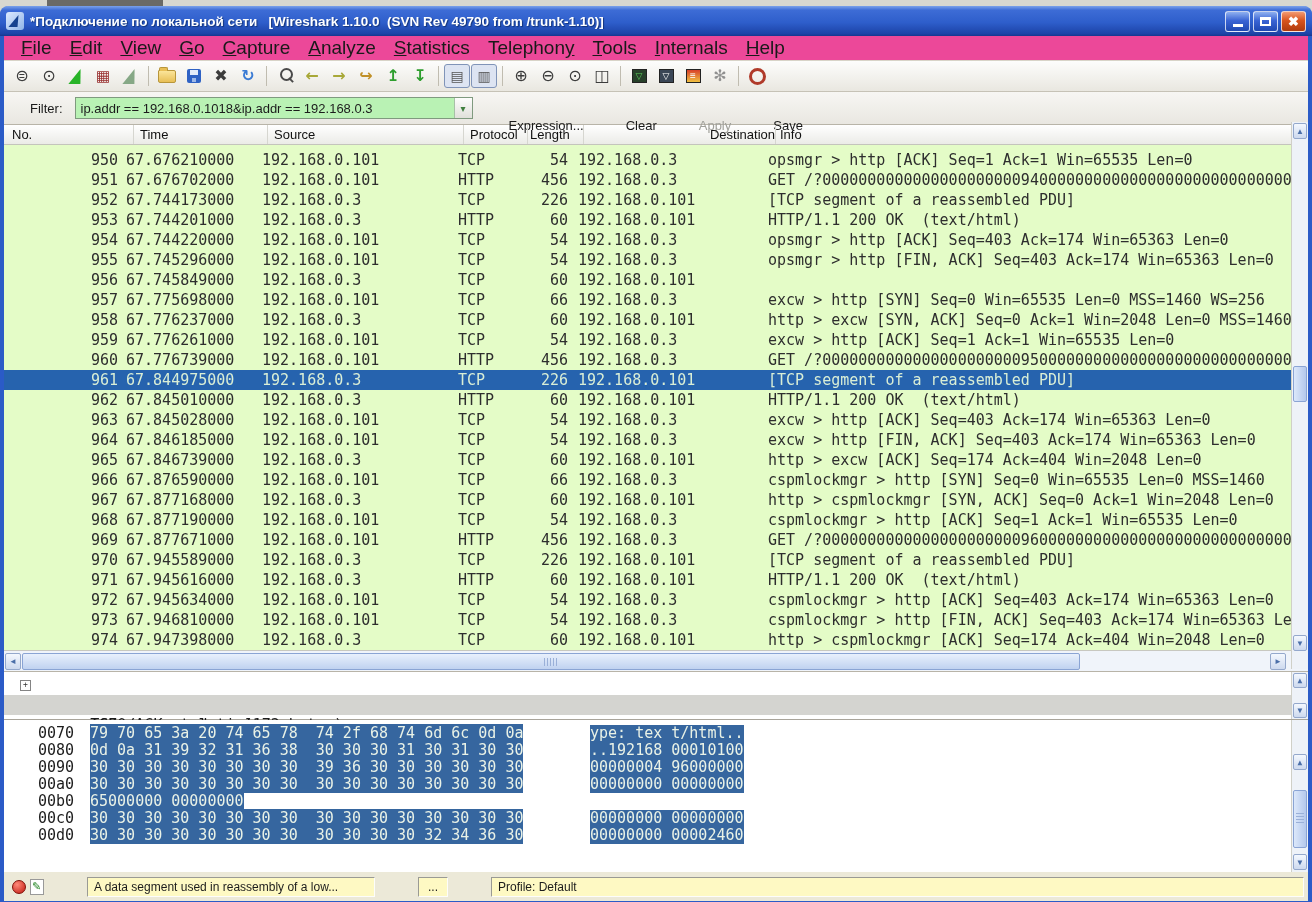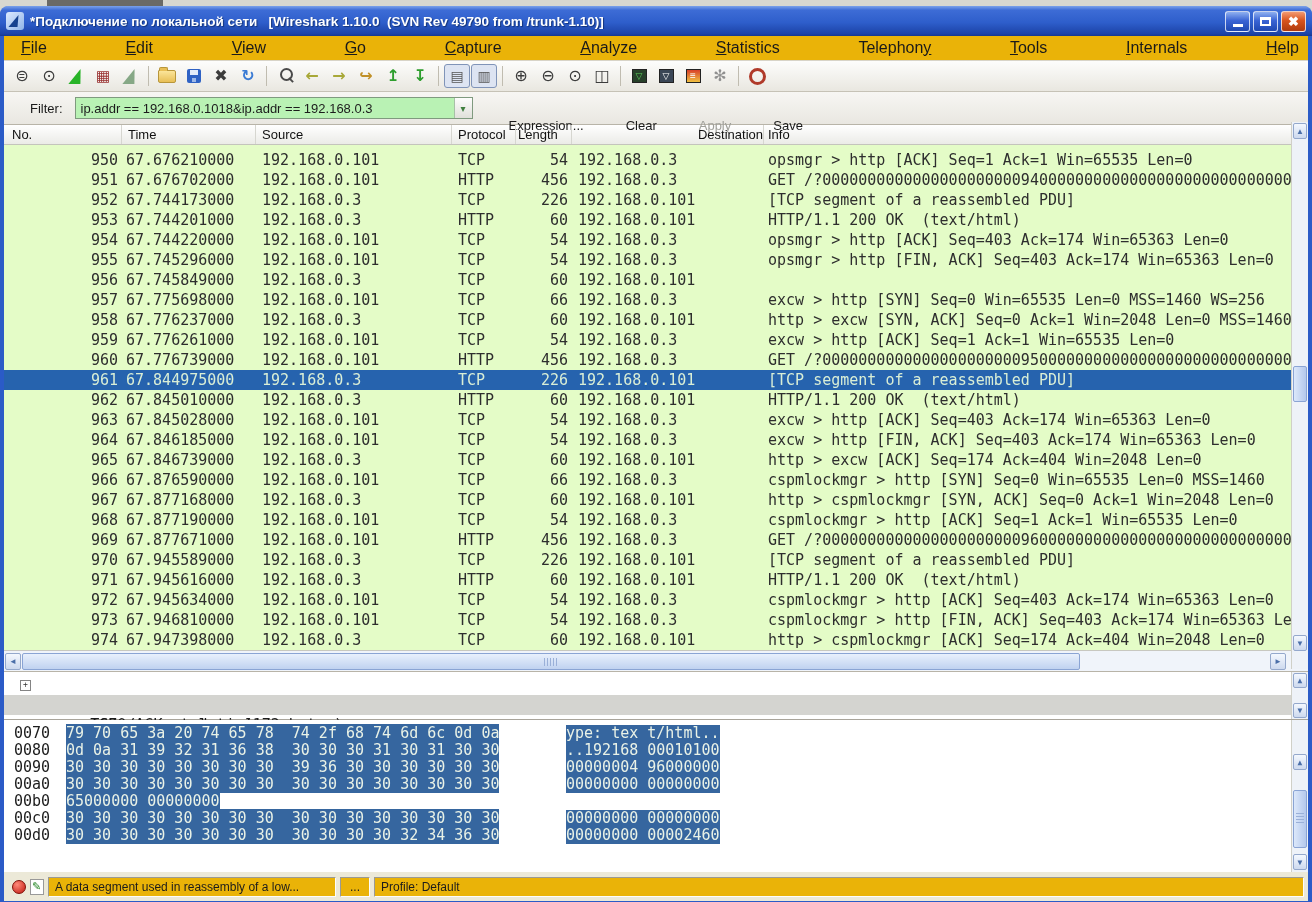--- a/index.html
+++ b/index.html
@@ -14,21 +14,21 @@
   .app-icon{width:18px;height:18px;border-radius:3px;background:linear-gradient(135deg,#dceaff,#8fb4e8);margin-right:6px;position:relative;flex:none;}
   .app-icon .fin{position:absolute;left:4px;bottom:3px;width:0;height:0;border-left:7px solid transparent;border-right:2px solid transparent;border-bottom:12px solid #15418f;transform:skewX(-14deg);}
   .title-text{color:#fff;font-weight:bold;font-size:13.5px;white-space:pre;text-shadow:1px 1px 1px #13337a;flex:1;overflow:hidden;}
   .wbtns{display:flex;gap:3px;}
   .wbtn{width:25px;height:21px;border:1px solid rgba(255,255,255,.75);border-radius:3px;display:flex;align-items:center;justify-content:center;box-sizing:border-box;}
   .wbtn.minmax{background:linear-gradient(180deg,#8fb0f0,#3a64d4 45%,#1e48b2);}
   .wbtn .bar{width:10px;height:3px;background:#fff;margin-top:9px;}
   .wbtn .sq{width:11px;height:9px;border:2px solid #fff;border-top-width:3px;box-sizing:border-box;}
   .wbtn.close{background:linear-gradient(180deg,#f29a72,#d8541e 45%,#b03a0e);color:#fff;font-size:13px;font-weight:bold;line-height:1;}
   
-  .menubar{height:24px;background:#eab308;border-bottom:1px solid #d8d4c8;display:flex;align-items:center;padding-left:8px;font-size:16px;color:#1a1a1a;justify-content:space-between;}
+  .menubar{height:24px;background:#ec4899;border-bottom:1px solid #d8d4c8;display:flex;align-items:center;padding-left:8px;font-size:19px;color:#1a1a1a;}
   .menu-item{padding:3px 9px;cursor:default;}
   
   .toolbar{height:30px;background:linear-gradient(180deg,#fdfdfc,#e9e7e0);border-bottom:1px solid #c6c2b6;display:flex;align-items:center;padding-left:5px;gap:1px;}
   .tb{width:26px;height:24px;display:flex;align-items:center;justify-content:center;border-radius:3px;flex:none;}
   .tb.pressed{border:1px solid #8094b8;background:#dde4f2;box-sizing:border-box;}
   .tsep{width:1px;height:20px;background:#c0bcb0;margin:0 4px;flex:none;}
   .tg{font-size:16px;line-height:1;font-family:"DejaVu Sans",sans-serif;}
   .c-dark{color:#3c3c3c;} .c-stop{color:#993030;font-size:15px;} .c-blue{color:#3b7bd4;font-weight:bold;}
   .c-olive{color:#a8a838;font-weight:bold;} .c-gold{color:#c09028;font-weight:bold;}
   .c-green{color:#2e9e2e;font-weight:bold;} .c-gray{color:#909090;} .c-list{color:#555;font-size:14px;}
@@ -50,21 +50,21 @@
   .filterbar{height:32px;background:linear-gradient(180deg,#f7f6f3,#e9e7e1);border-bottom:1px solid #b8b4a8;display:flex;align-items:center;font-size:13px;}
   .filter-label{margin-left:26px;margin-right:12px;color:#1a1a1a;}
   .combo{display:flex;width:398px;height:22px;border:1px solid #7f9a7f;background:#b9f2b4;box-sizing:border-box;}
   .filter-input{flex:1;border:none;outline:none;background:#b9f2b4;font-family:"Liberation Sans",sans-serif;font-size:13px;color:#1c1c1c;padding:0 5px;}
   .combo-btn{width:17px;background:linear-gradient(180deg,#fdfdfd,#e0e0da);border-left:1px solid #a8c0a8;display:flex;align-items:center;justify-content:center;color:#3f7f3f;font-size:10px;}
   .fbtn{margin-left:30px;color:#1a1a1a;padding:3px 6px;margin-top:34px;}
   .fbtn.disabled{color:#a0a09a;}
   
   .plist-header{height:19px;background:linear-gradient(180deg,#ffffff,#ebebe7);border-bottom:1px solid #c4c4bc;display:flex;font-size:13px;color:#111;}
   .ph{box-sizing:border-box;border-right:1px solid #d6d6d0;padding:2px 0 0 6px;overflow:hidden;white-space:nowrap;}
-  .ph.no{width:118px;padding-left:8px;} .ph.time{width:134px;} .ph.src{width:196px;} .ph.proto{width:64px;}
+  .ph.no{width:130px;padding-left:8px;} .ph.time{width:134px;} .ph.src{width:196px;} .ph.proto{width:64px;}
   .ph.len{width:56px;padding-left:2px;} .ph.dst{width:192px;text-align:right;} .ph.info{flex:1;padding-left:4px;border-right:none;}
   .sliver{height:5px;background:#e4fcc7;overflow:hidden;}
   .plist-body{background:#e4fcc7;}
   .prow{height:20px;line-height:20px;display:flex;font-family:"DejaVu Sans Mono",monospace;font-size:15px;color:#2e2e2e;background:#e4fcc7;white-space:pre;}
   .prow.sel{background:#2663ae;color:#d9eed6;}
   .pc{box-sizing:border-box;overflow:hidden;flex:none;}
   .pc.no{width:118px;text-align:right;padding-right:4px;} .pc.time{width:134px;padding-left:4px;}
   .pc.src{width:196px;padding-left:6px;} .pc.proto{width:64px;padding-left:6px;}
   .pc.len{width:56px;text-align:right;padding-right:4px;} .pc.dst{width:192px;padding-left:6px;}
   .pc.info{flex:1;padding-left:4px;}
@@ -78,31 +78,31 @@
   .vscroll{position:absolute;top:116px;right:0;width:17px;height:547px;background:#eef2f8;border-left:1px solid #d0d0c8;box-sizing:border-box;}
   .hscroll{position:relative;height:22px;background:#f0f4fa;border-top:1px solid #c8c8c0;border-bottom:1px solid #b8b4a8;box-sizing:border-box;}
   
   .details{position:relative;height:48px;background:#fff;border-bottom:1px solid #a8a49a;box-sizing:border-box;font-family:"DejaVu Sans Mono",monospace;font-size:15px;color:#1c1c1c;padding-top:3px;}
   .drow{height:20px;line-height:20px;white-space:pre;padding-left:32px;position:relative;}
   .drow.sel{background:#d4d4d0;}
   .expander{position:absolute;left:16px;top:5px;width:9px;height:9px;border:1px solid #848484;background:#fff;font:8px/8px "DejaVu Sans Mono",monospace;text-align:center;color:#333;box-sizing:content-box;}
   .dscroll{position:absolute;top:0;right:0;width:17px;height:47px;background:#eef2f8;border-left:1px solid #d0d0c8;box-sizing:border-box;}
   
   .hexpane{position:relative;height:152px;background:#fff;box-sizing:border-box;padding-top:5px;font-family:"DejaVu Sans Mono",monospace;font-size:15px;}
-  .hexrow{height:17px;line-height:17px;white-space:pre;display:flex;}
+  .hexrow{height:17px;line-height:17px;white-space:pre;display:flex;margin-left:24px;}
   .hexrow .off{width:62px;padding-left:10px;color:#1c1c1c;flex:none;box-sizing:border-box;}
   .hexrow .hxwrap{width:500px;flex:none;}
   .hexrow .hl{background:#36669f;color:#e9f2e7;}
   .hscroll2{position:absolute;top:0;right:0;width:17px;height:152px;background:#eef2f8;border-left:1px solid #d0d0c8;box-sizing:border-box;}
   
   .statusbar{height:29px;background:#ece9d8;display:flex;align-items:center;padding:0 4px;gap:4px;font-size:12px;color:#1c1c1c;}
   .icon-dot{width:12px;height:12px;border-radius:50%;background:radial-gradient(circle at 35% 30%,#ff8a7a,#c01810);border:1px solid #801008;flex:none;margin-left:4px;}
   .icon-note{width:12px;height:14px;background:#fff;border:1px solid #999;position:relative;flex:none;}
   .icon-note .pen{position:absolute;left:1px;top:0px;color:#2a8a2a;font-size:11px;line-height:12px;}
-  .sb-panel{border:1px solid;border-color:#9a9a94 #fdfdfb #fdfdfb #9a9a94;height:20px;line-height:18px;box-sizing:border-box;padding:0 6px;white-space:nowrap;overflow:hidden;background:#eab308;}
+  .sb-panel{border:1px solid;border-color:#9a9a94 #fdfdfb #fdfdfb #9a9a94;height:20px;line-height:18px;box-sizing:border-box;padding:0 6px;white-space:nowrap;overflow:hidden;background:#fef9c3;margin-left:39px;}
   .sb-msg{width:288px;}
   .sb-dots{width:30px;text-align:center;}
   .sb-profile{flex:1;}
 </style>
 </head>
 <body>
 
 <div class="desk-strip"></div>
 
 <div class="win">

